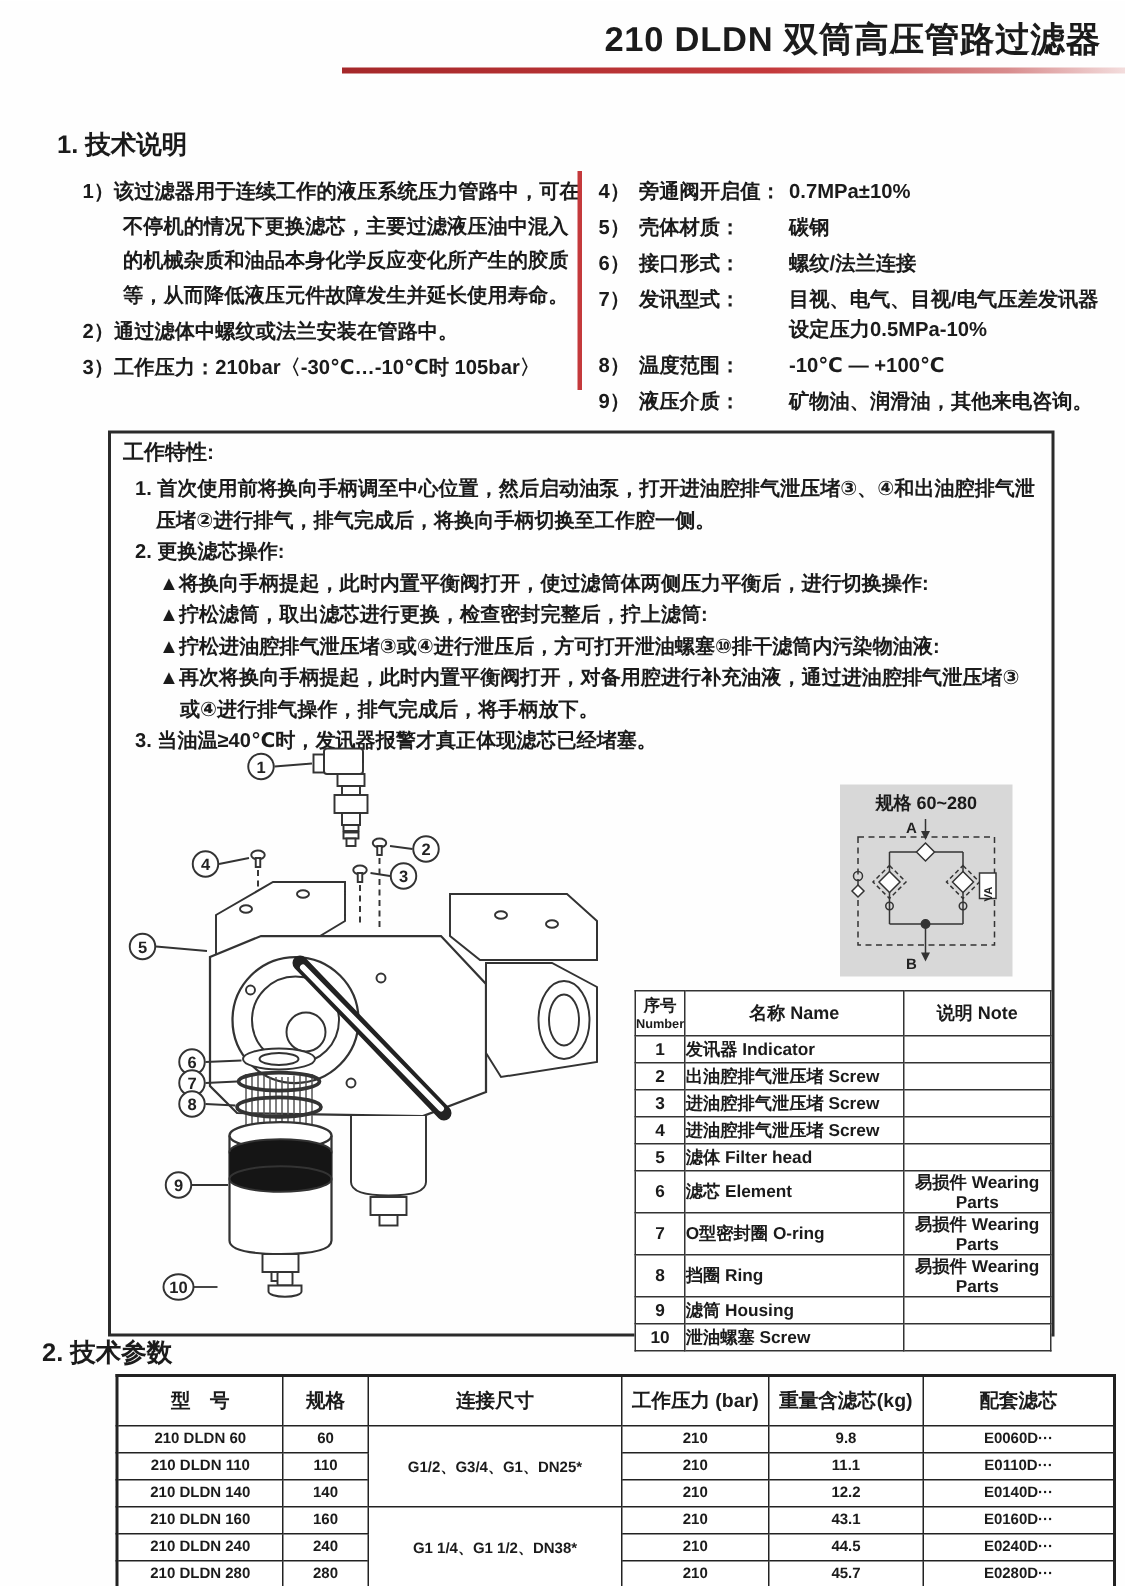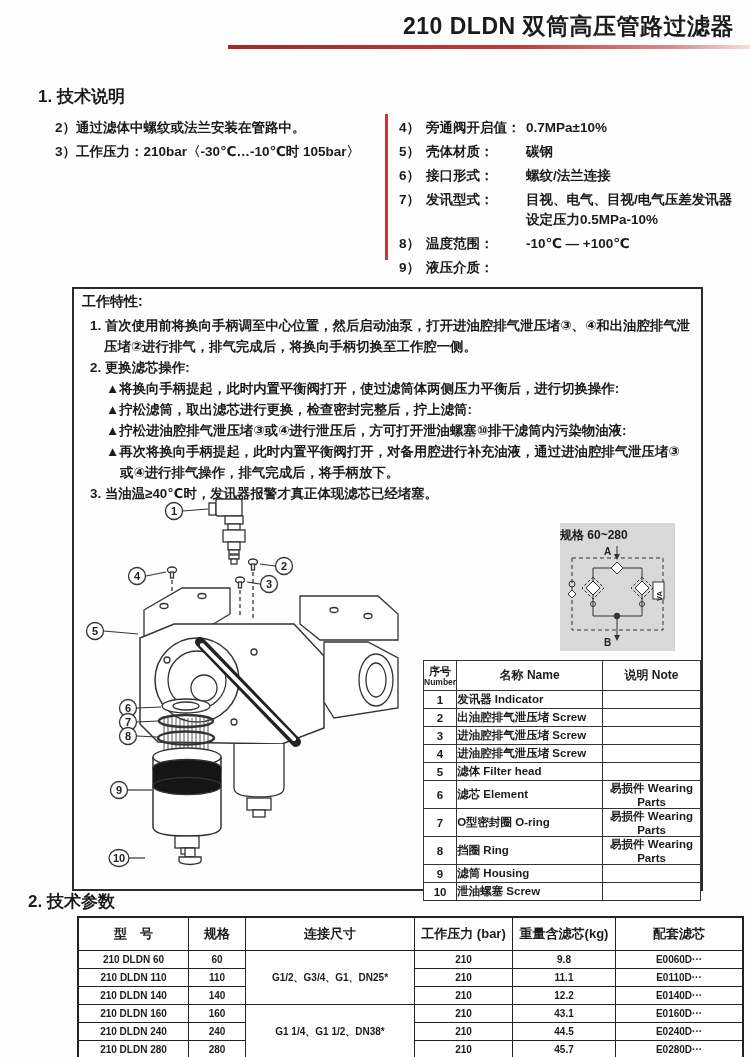--- a/index.html
+++ b/index.html
@@ -32,21 +32,21 @@
   .features{position:absolute;left:12px;top:26px;width:606px;font-size:13.4px;font-weight:700;line-height:21px;}
   .f-lv1{padding-left:18px;text-indent:-14px;}
   .f-lv2{margin-left:20px;padding-left:14px;text-indent:-14px;}
 
   
   .drawing{position:absolute;left:8px;top:203px;}
   .drawing text{font-family:"Liberation Sans","DejaVu Sans",sans-serif;font-size:11px;font-weight:700;fill:#222;}
 
   
   .schematic{position:absolute;left:486px;top:234px;width:115px;height:128px;background:#d8d8d8;}
-  .schematic-label{font-size:12px;font-weight:800;padding-top:4px;white-space:nowrap;}
+  .schematic-label{text-align:center;font-size:12px;font-weight:800;padding-top:4px;white-space:nowrap;}
   .schematic svg text{font-family:"Liberation Sans","DejaVu Sans",sans-serif;font-weight:700;fill:#222;}
 
   
   .parts-table{position:absolute;left:349px;top:371px;border-collapse:collapse;background:#fff;}
   .parts-table th,.parts-table td{border:1.5px solid #333;font-weight:700;padding:0;}
   .parts-table th{height:29px;font-size:12px;text-align:center;}
   .pt-no-zh{font-size:11px;line-height:12px;}
   .pt-no-en{font-size:8.5px;line-height:10px;font-weight:700;}
   .parts-table td{height:17px;font-size:11.5px;}
   .pt-c-no{width:30px;text-align:center;}
@@ -65,20 +65,21 @@
 <body>
 
 <div class="page">
 
   <div class="title">210 DLDN 双筒高压管路过滤器</div>
   <div class="title-line"></div>
 
   <div class="h1" id="h-tech">1. 技术说明</div>
 
   <div class="leftcol">
+    <div class="hang"><span>1）</span><span>该过滤器用于连续工作的液压系统压力管路中，可在不停机的情况下更换滤芯，主要过滤液压油中混入的机械杂质和油品本身化学反应变化所产生的胶质等，从而降低液压元件故障发生并延长使用寿命。</span></div>
     <div class="hang"><span>2）</span><span>通过滤体中螺纹或法兰安装在管路中。</span></div>
     <div class="hang"><span>3）</span><span>工作压力：210bar〈-30℃…-10℃时 105bar〉</span></div>
   </div>
 
   <div class="divider"></div>
 
   <div class="rightcol">
     <div class="spec-row">
       <span class="spec-num">4）</span>
       <span class="spec-label">旁通阀开启值：</span>
@@ -103,20 +104,21 @@
       </span>
     </div>
     <div class="spec-row">
       <span class="spec-num">8）</span>
       <span class="spec-label">温度范围：</span>
       <span class="spec-value">-10℃ — +100℃</span>
     </div>
     <div class="spec-row">
       <span class="spec-num">9）</span>
       <span class="spec-label">液压介质：</span>
+      <span class="spec-value">矿物油、润滑油，其他来电咨询。</span>
     </div>
   </div>
 
   <div class="bigbox">
     <div class="feat-title">工作特性:</div>
     <div class="features">
       <div class="f-lv1">1. 首次使用前将换向手柄调至中心位置，然后启动油泵，打开进油腔排气泄压堵③、④和出油腔排气泄压堵②进行排气，排气完成后，将换向手柄切换至工作腔一侧。</div>
       <div class="f-lv1">2. 更换滤芯操作:</div>
       <div class="f-lv2">▲将换向手柄提起，此时内置平衡阀打开，使过滤筒体两侧压力平衡后，进行切换操作:</div>
       <div class="f-lv2">▲拧松滤筒，取出滤芯进行更换，检查密封完整后，拧上滤筒:</div>

